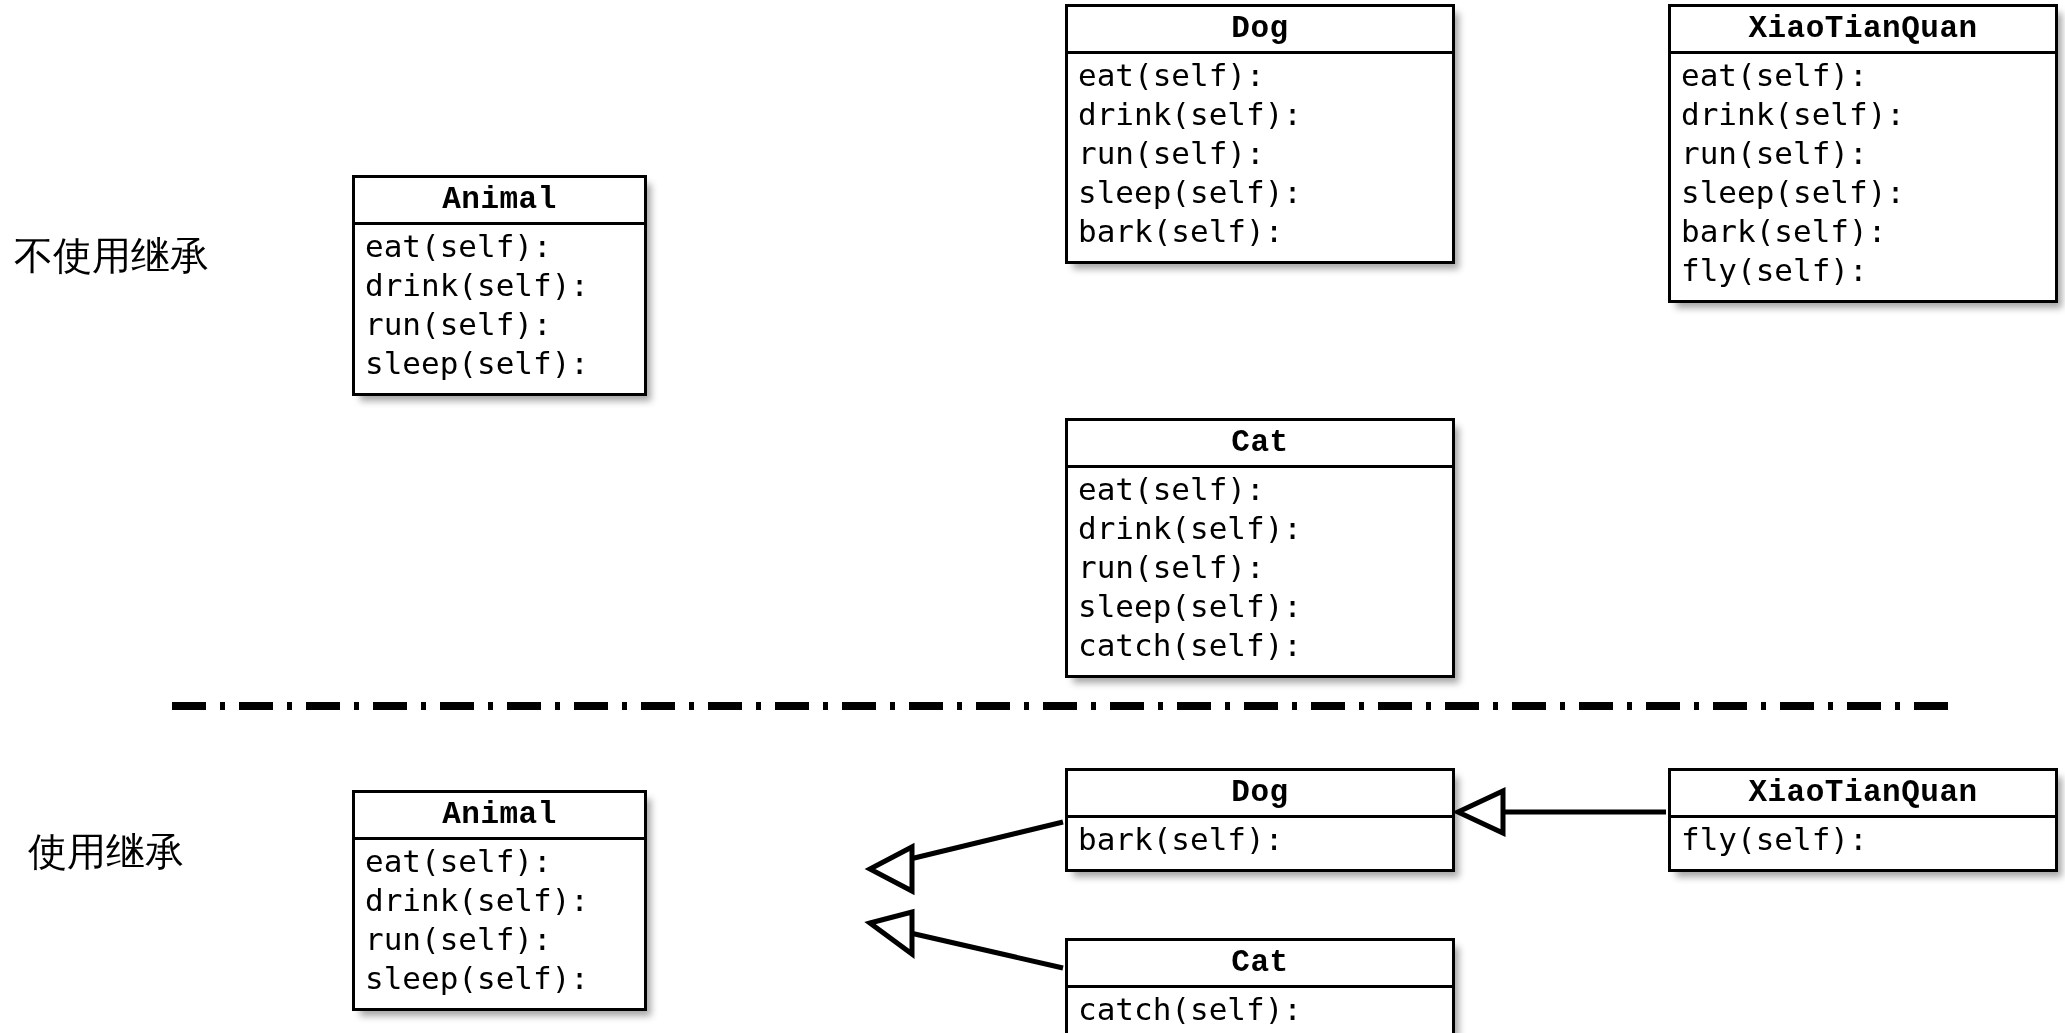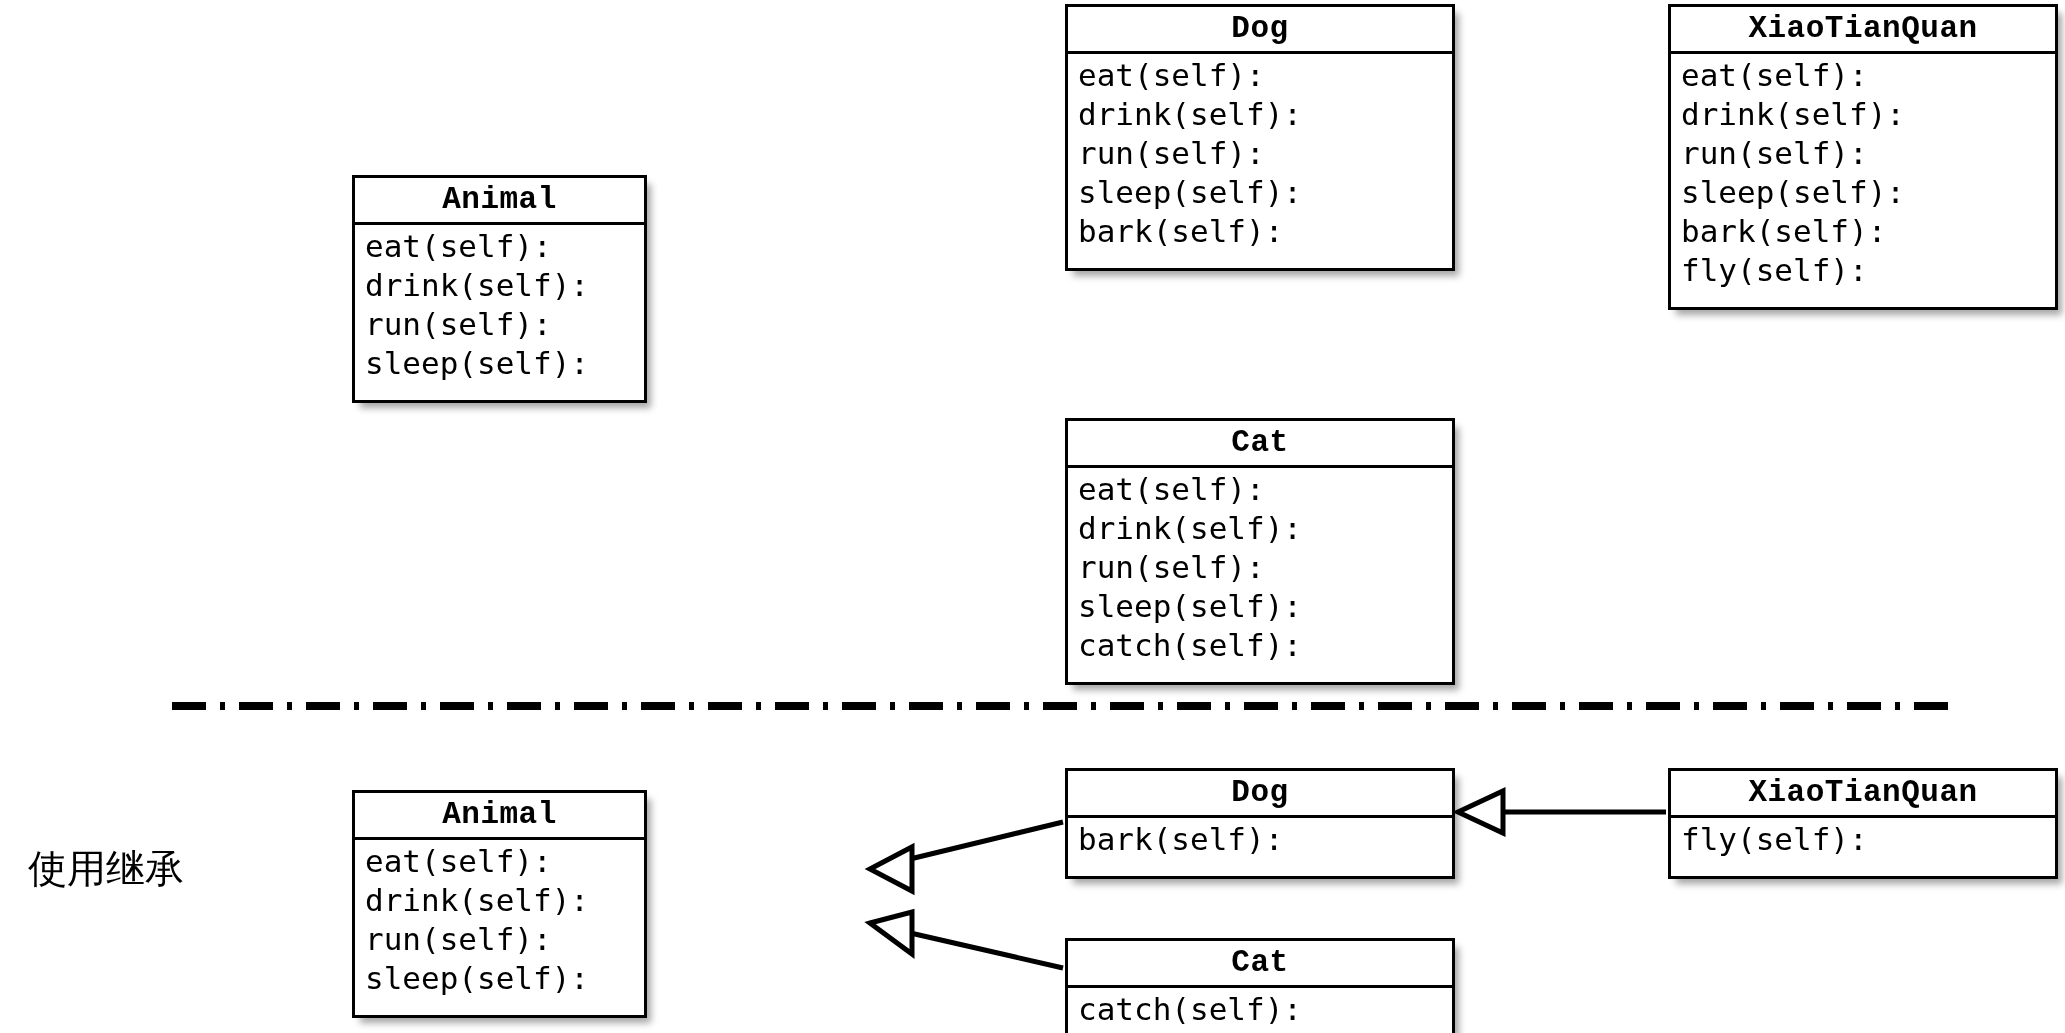--- a/index.html
+++ b/index.html
@@ -34,21 +34,21 @@
     font-size: 31px;
     line-height: 41px;
     letter-spacing: 0.5px;
     color: #000000;
     border-bottom: 3px solid #000000;
     padding: 1px 0 2px 0;
     white-space: nowrap;
   }
   .uml-members {
     box-sizing: border-box;
-    padding: 2px 0 17px 10px;
+    padding: 2px 0 10px 10px;
   }
   .uml-member {
     font-family: "DejaVu Sans Mono", monospace;
     font-weight: normal;
     font-size: 31px;
     line-height: 39px;
     color: #000000;
     white-space: nowrap;
   }
 
@@ -74,20 +74,21 @@
     width: 2065px;
     height: 1033px;
     pointer-events: none;
   }
 </style>
 </head>
 <body>
 
 <div id="canvas">
 
+  <div class="section-caption" style="left:14px; top:232px;">不使用继承</div>
 
   <div class="uml-box" style="left:1065px; top:4px; width:390px;">
     <div class="uml-title">Dog</div>
     <div class="uml-members">
       <div class="uml-member">eat(self):</div>
       <div class="uml-member">drink(self):</div>
       <div class="uml-member">run(self):</div>
       <div class="uml-member">sleep(self):</div>
       <div class="uml-member">bark(self):</div>
     </div>
@@ -123,21 +124,21 @@
       <div class="uml-member">run(self):</div>
       <div class="uml-member">sleep(self):</div>
       <div class="uml-member">catch(self):</div>
     </div>
   </div>
 
   <svg class="divider-svg" style="left:0; top:690px;" width="2065" height="32">
     <line x1="172" y1="16" x2="1958" y2="16" stroke="#000000" stroke-width="8" stroke-dasharray="34 14 5 14" stroke-linecap="butt"></line>
   </svg>
 
-  <div class="section-caption" style="left:28px; top:845px;">使用继承</div>
+  <div class="section-caption" style="left:28px; top:828px;">使用继承</div>
 
   <div class="uml-box" style="left:1065px; top:768px; width:390px;">
     <div class="uml-title">Dog</div>
     <div class="uml-members">
       <div class="uml-member">bark(self):</div>
     </div>
   </div>
 
   <div class="uml-box" style="left:1668px; top:768px; width:390px;">
     <div class="uml-title">XiaoTianQuan</div>

